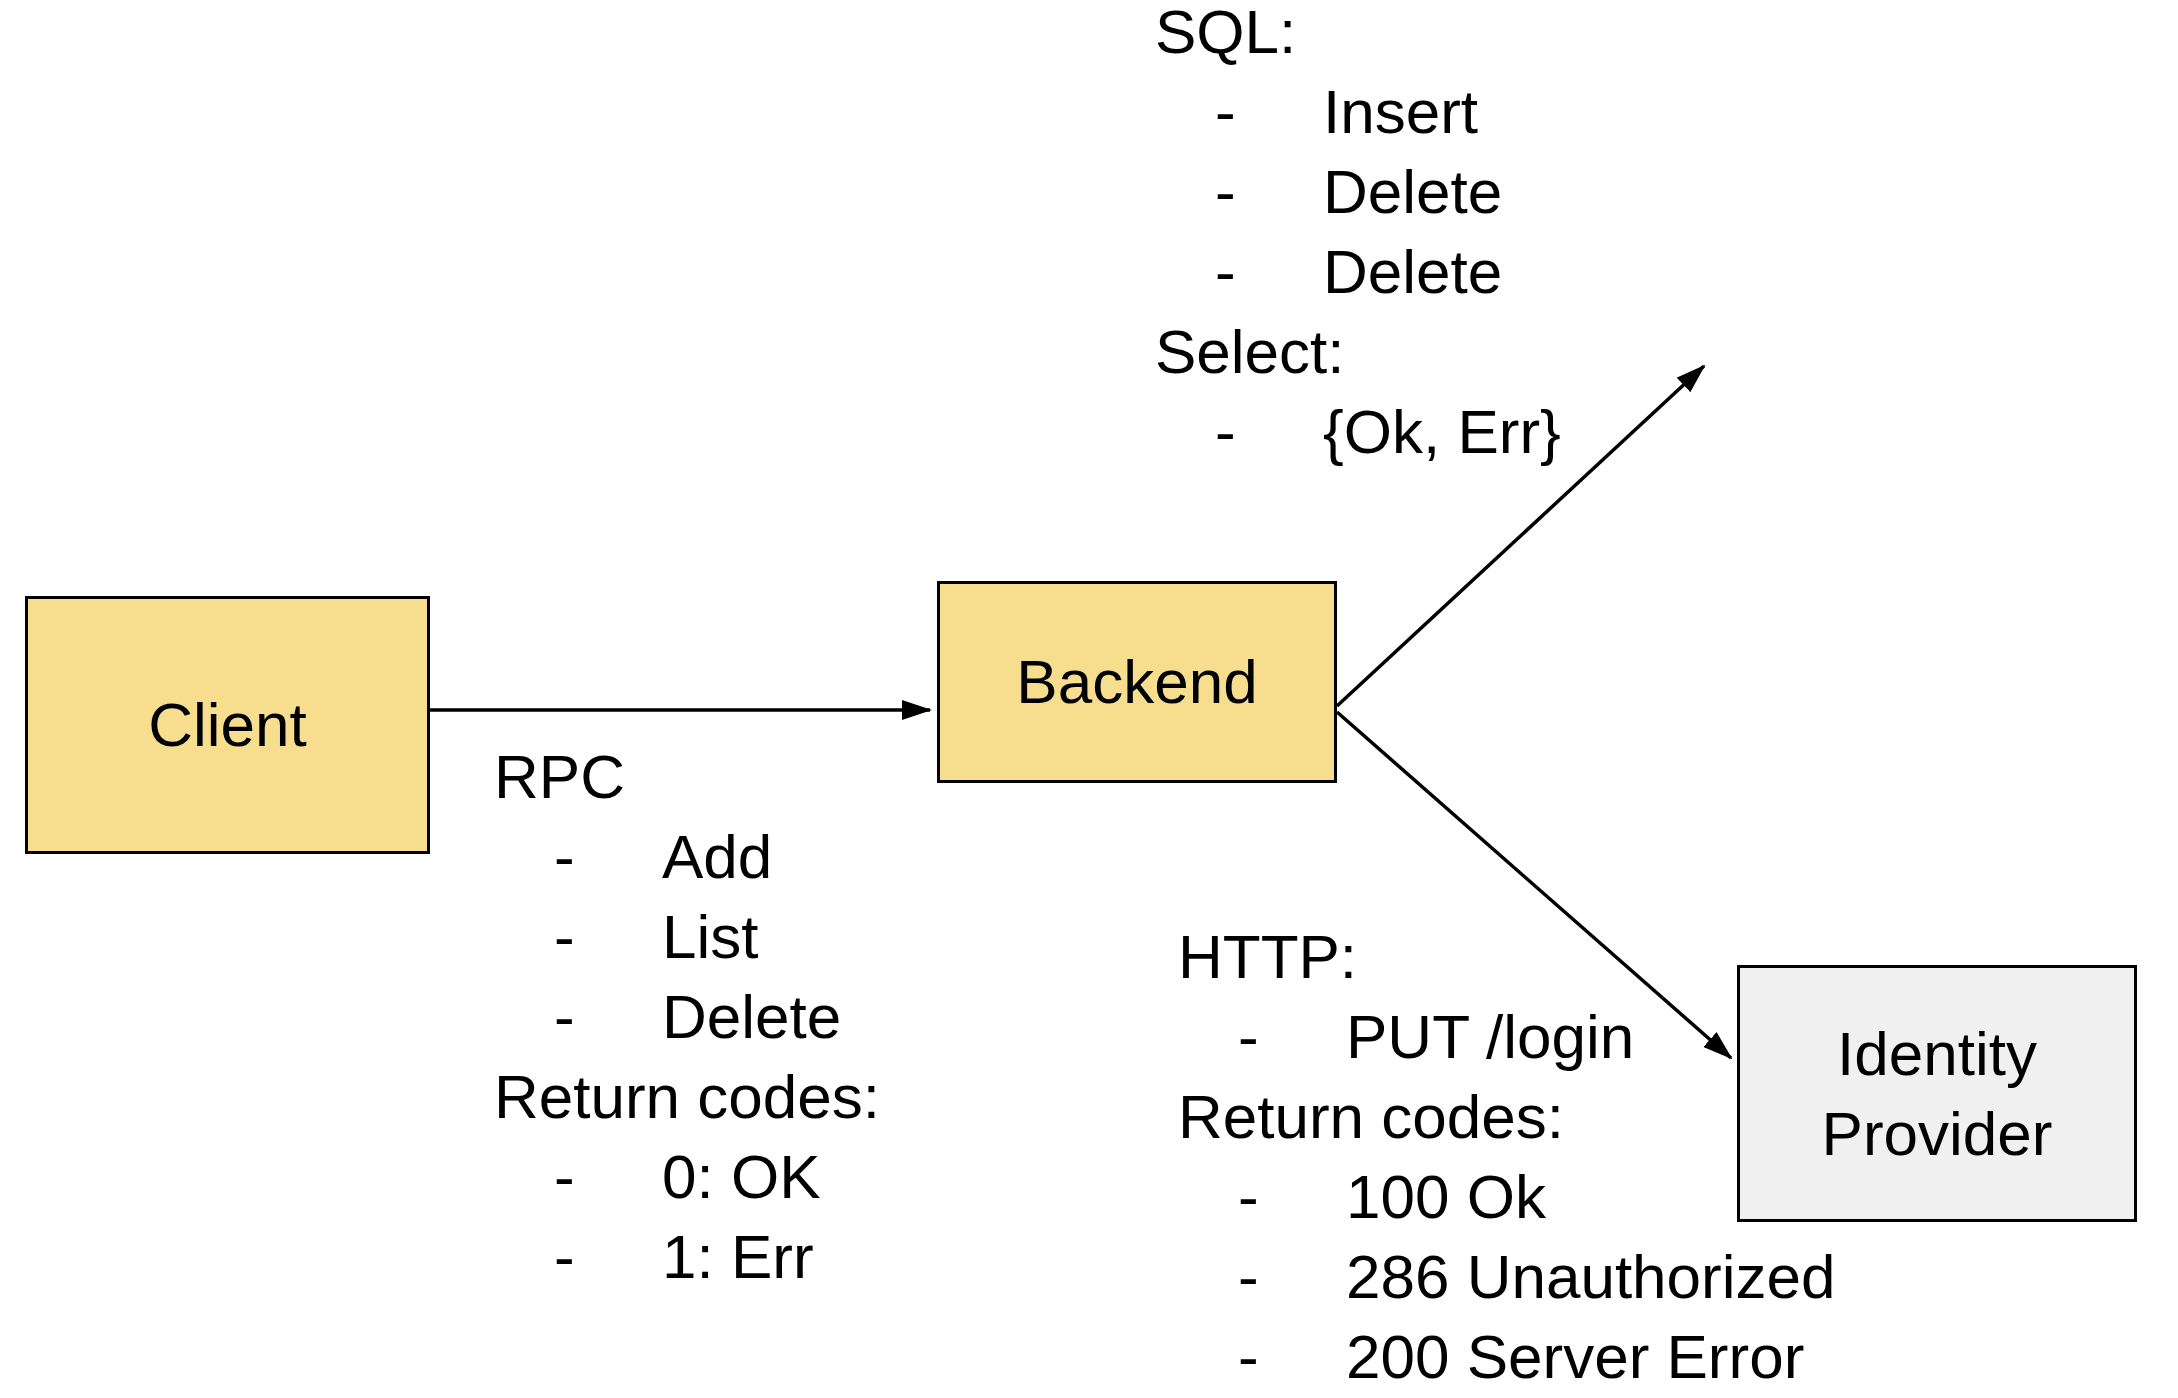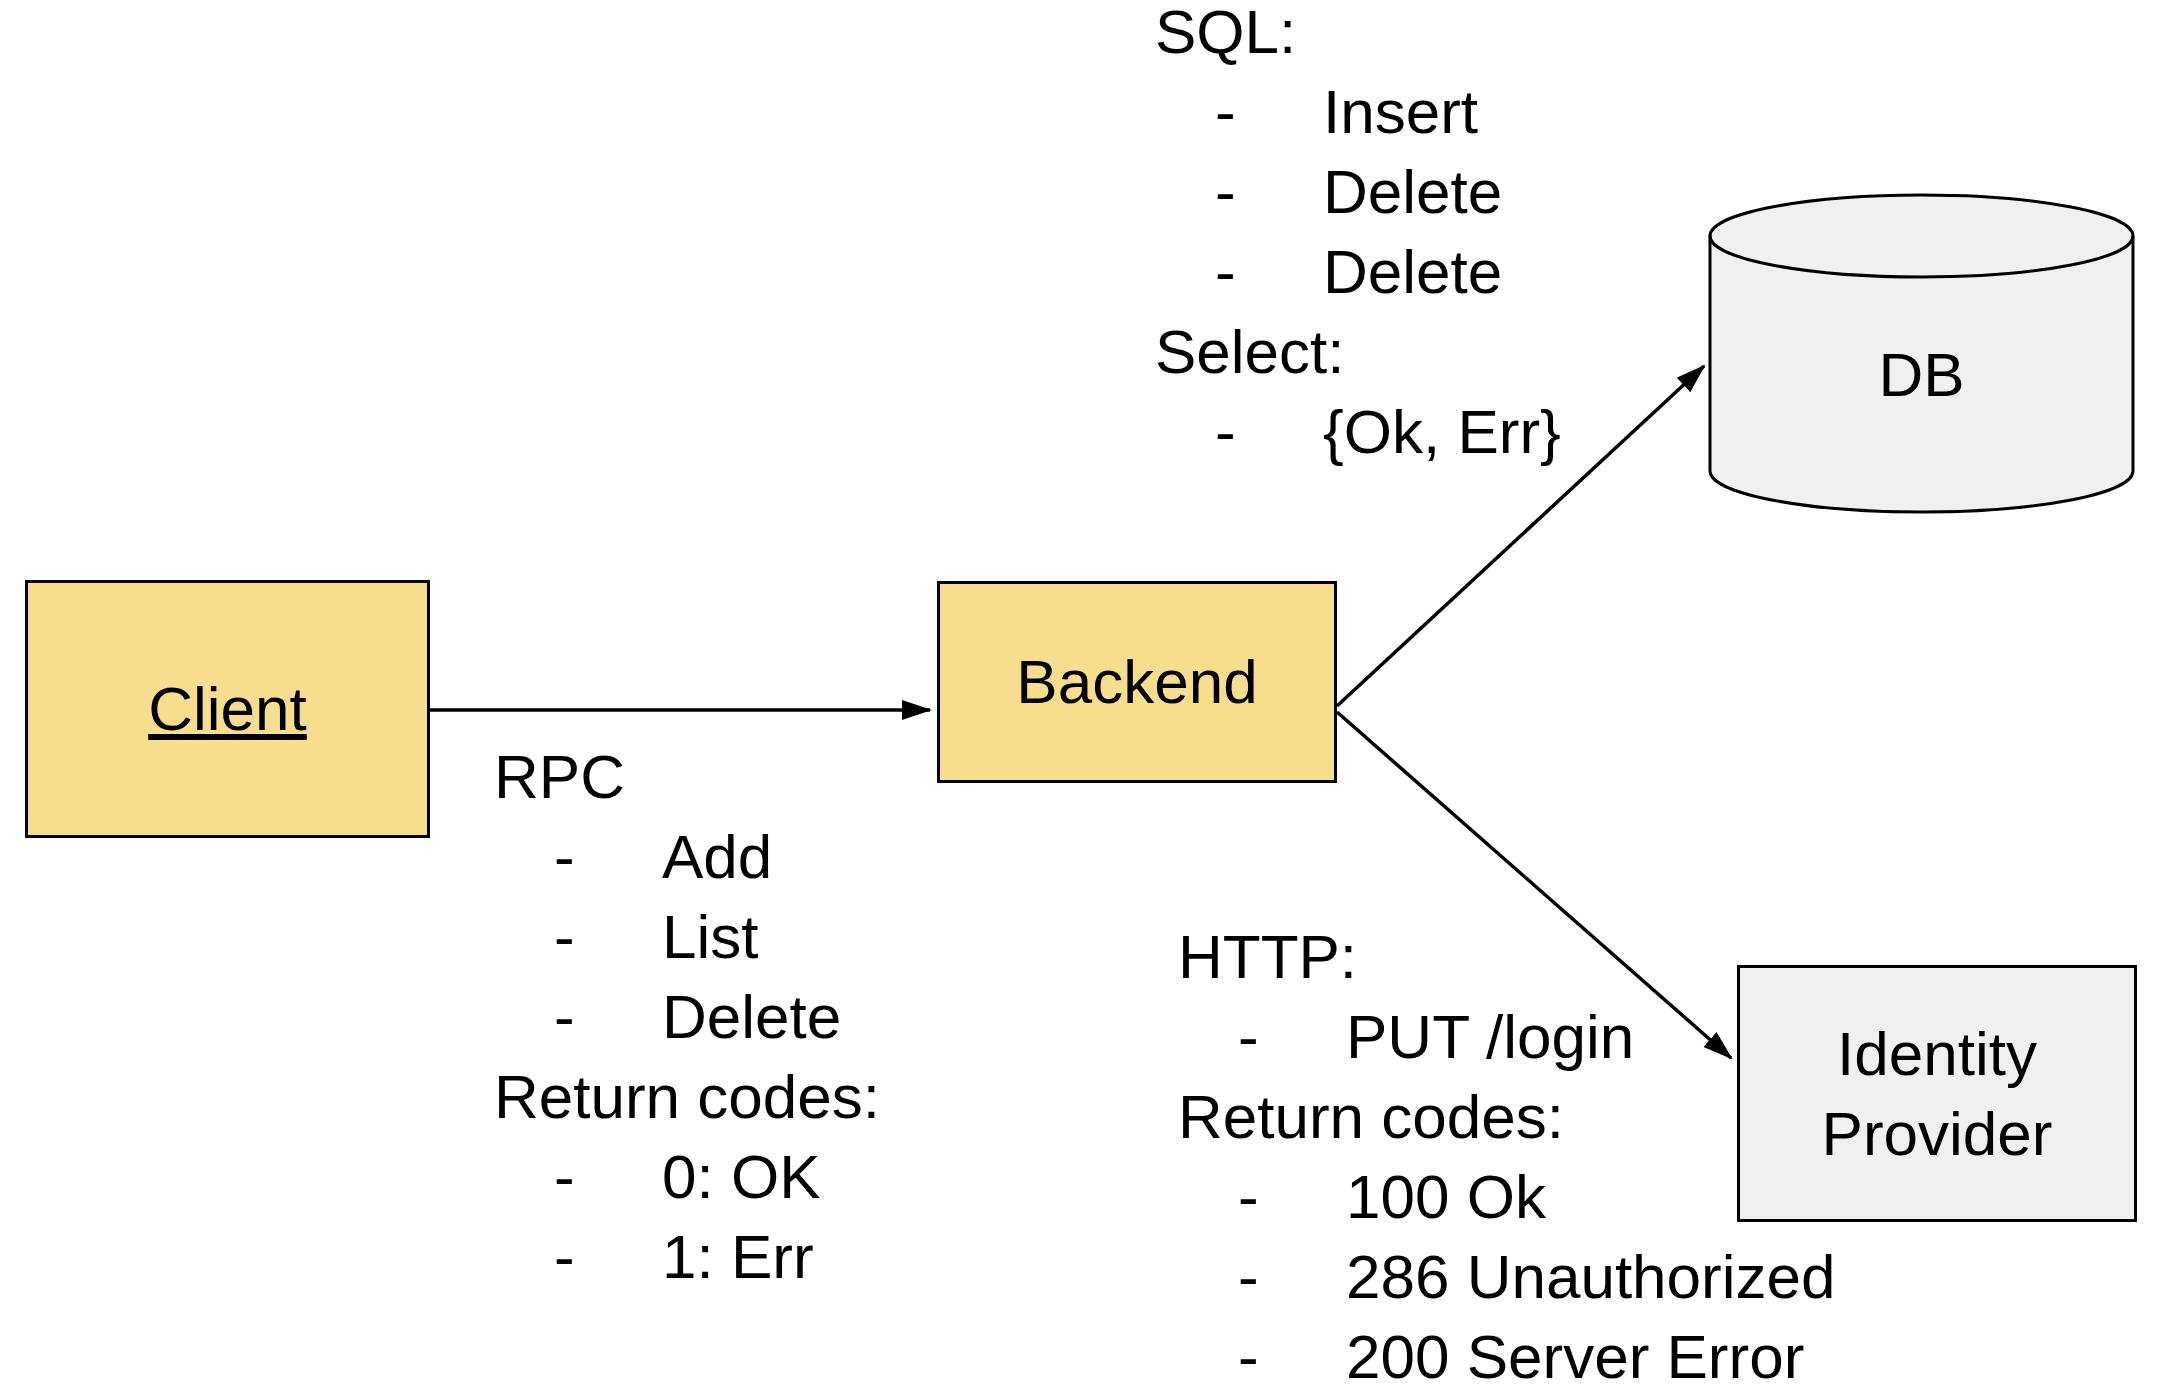--- a/index.html
+++ b/index.html
@@ -11,21 +11,21 @@
   }
   #edges { position:absolute; left:0; top:0; width:2178px; height:1398px; pointer-events:none; }
   .node {
     position:absolute; box-sizing:border-box;
     border:3px solid var(--stroke,#000);
     display:flex; align-items:center; justify-content:center;
     font-size:62px; line-height:80px; text-align:center;
   }
   .node.yellow { background:var(--node-yellow,#f6de8e); }
   .node.gray   { background:var(--node-gray,#f0f0f0);margin-top:25px; }
-  #client  { left:25px;  top:580px; width:405px; height:258px;text-decoration:underline; }
+  #client  { left:25px;  top:596px; width:405px; height:258px; }
   #backend { left:937px; top:581px; width:400px; height:202px; }
   #idp     { left:1737px; top:940px; width:400px; height:257px; }
   #idp .idp-label { display:inline-block; max-width:340px; }
   #db-wrap { position:absolute; left:1707px; top:192px; width:429px; height:323px; }
   #db-wrap svg { display:block; }
   #db-label {
     position:absolute; left:0; top:44px; width:429px; height:276px;
     display:flex; align-items:center; justify-content:center;
     font-size:62px;
   }
@@ -58,27 +58,20 @@
   </svg>
 
   <div class="node yellow" id="client">
     <span>Client</span>
   </div>
 
   <div class="node yellow" id="backend">
     <span>Backend</span>
   </div>
 
-  <div id="db-wrap">
-    <svg width="429" height="323" viewBox="-3 -3 429 323" xmlns="http://www.w3.org/2000/svg">
-      <path d="M 0 41 A 211.5 41 0 0 1 423 41 L 423 276 A 211.5 41 0 0 1 0 276 Z" fill="#f0f0f0" stroke="#000" stroke-width="3"></path>
-      <path d="M 0 41 A 211.5 41 0 0 0 423 41" fill="none" stroke="#000" stroke-width="3"></path>
-    </svg>
-    <div id="db-label">DB</div>
-  </div>
 
   <div class="node gray" id="idp">
     <span class="idp-label">Identity Provider</span>
   </div>
 
   <div class="tblock" id="rpc-block">
       <div class="tline header">
         <span class="txt">RPC</span>
       </div>
       <div class="tline bullet">

